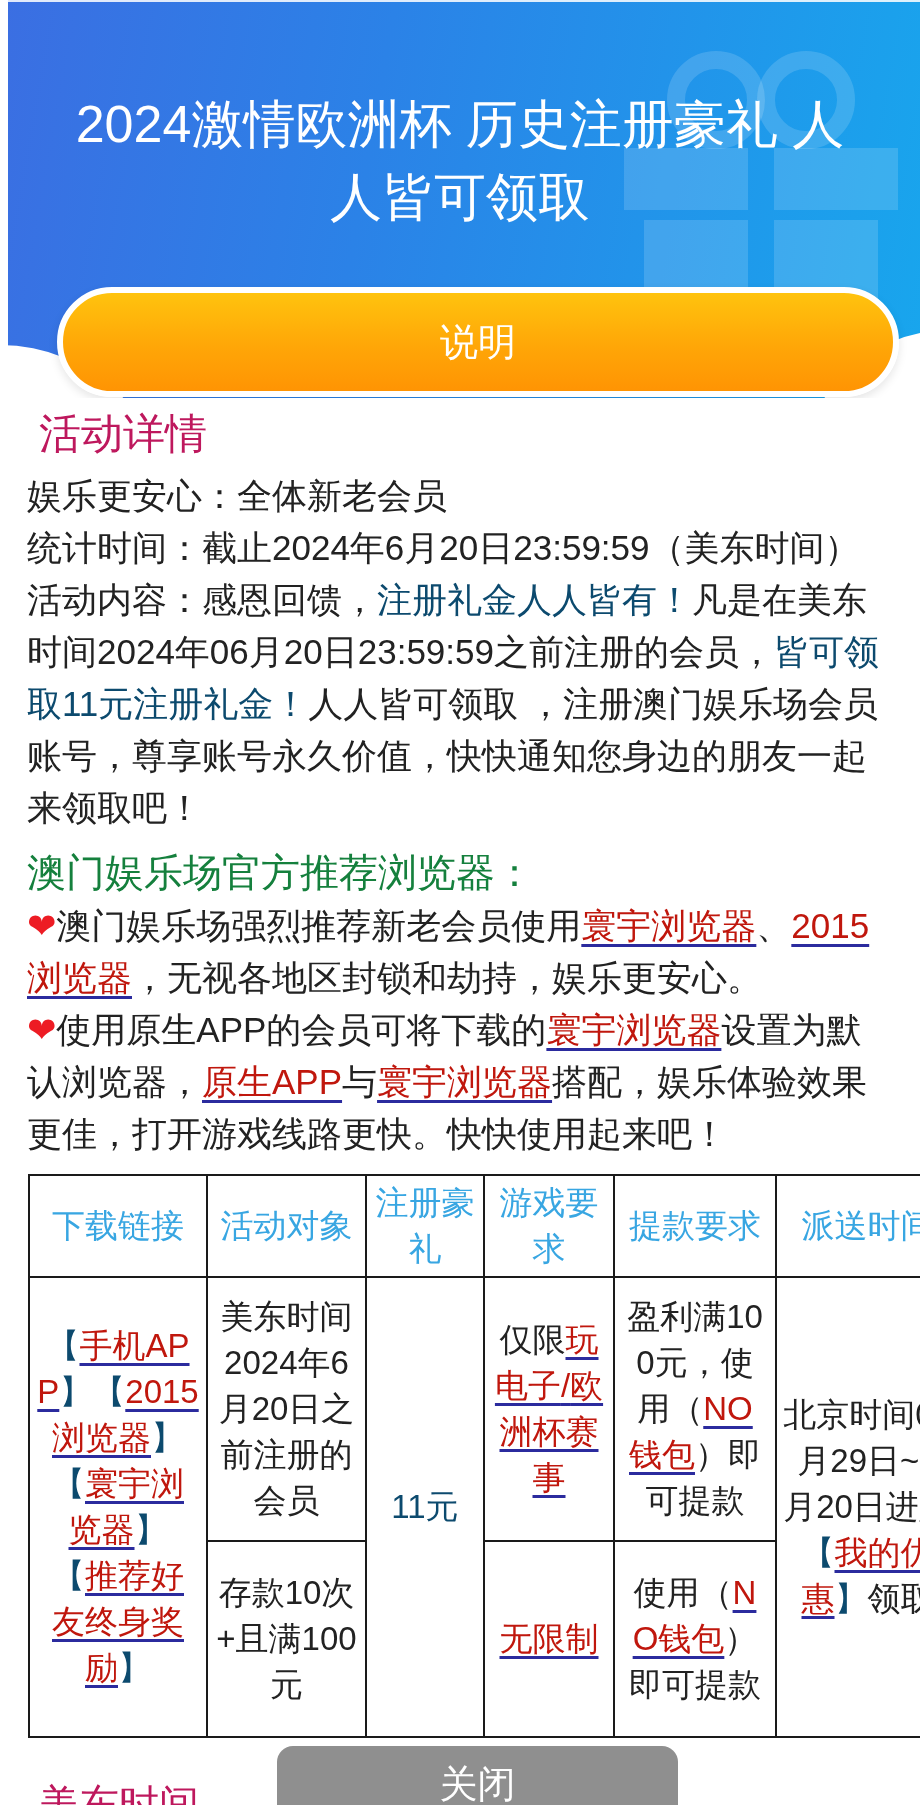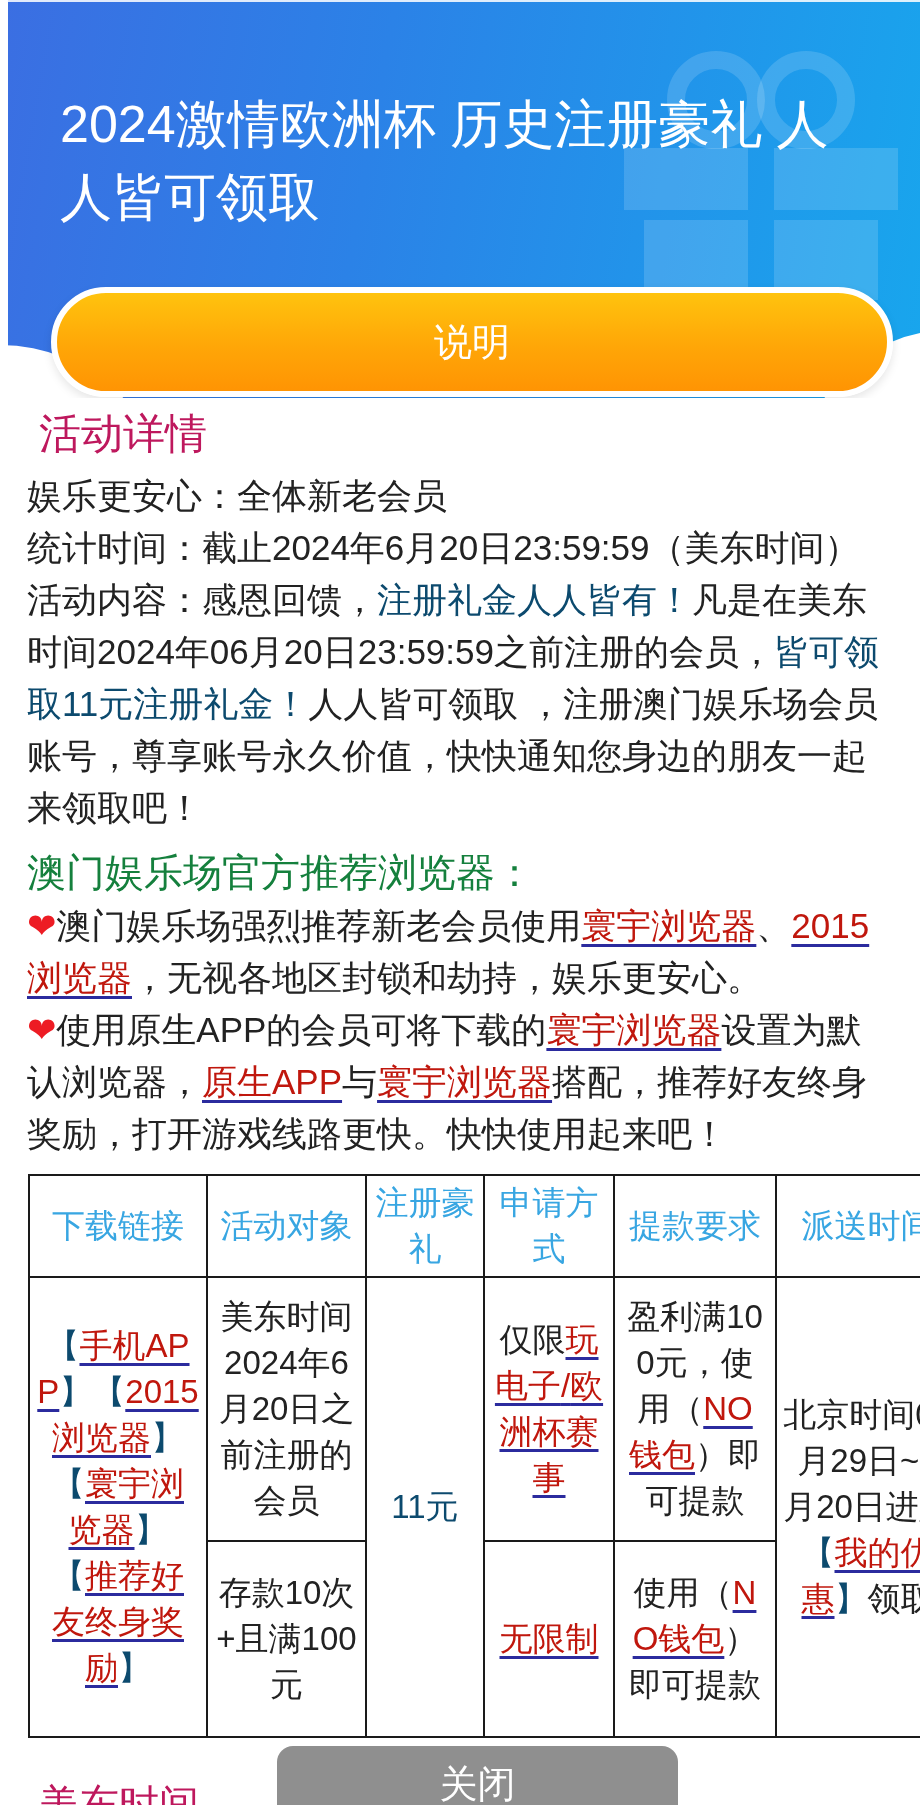--- a/index.html
+++ b/index.html
@@ -7,24 +7,24 @@
        font-family:"Liberation Sans","DejaVu Sans",sans-serif;}
   .page{position:relative;width:920px;height:1805px;overflow:hidden;background:#fff;}
 
   
   .header{position:relative;height:398px;overflow:hidden;
           background:linear-gradient(100deg,#3b6ee2 0%,#2b82e7 40%,#18a6ed 100%);}
   .top-strip{position:absolute;top:0;left:0;width:100%;height:2px;background:rgba(255,255,255,.85);}
   .left-strip{position:absolute;top:0;left:0;width:8px;height:398px;background:#fff;}
   .gift{position:absolute;top:48px;right:12px;width:292px;height:252px;}
   .promo-title{position:absolute;top:88px;left:60px;right:60px;margin:0;
-               color:#ffffff;font-size:52px;line-height:73px;font-weight:normal;}
+               color:#ffffff;font-size:52px;line-height:73px;font-weight:normal;text-align:center;}
   .curve-left{position:absolute;left:-170px;top:345px;width:340px;height:340px;border-radius:50%;background:#fff;}
   .curve-right{position:absolute;left:800px;top:330px;width:300px;height:300px;border-radius:50%;background:#fff;}
-  .pill-btn{position:absolute;left:51px;top:287px;width:842px;height:110px;box-sizing:border-box;
+  .pill-btn{position:absolute;left:57px;top:287px;width:842px;height:110px;box-sizing:border-box;
             border:6px solid #ffffff;border-radius:60px;
             background:linear-gradient(180deg,#ffc30e 0%,#ffa607 55%,#ff9403 100%);
             color:#fff;font-size:38px;display:flex;align-items:center;justify-content:center;
             box-shadow:0 4px 10px rgba(0,0,0,.10);cursor:pointer;}
 
   
   .content{padding:0 27px;}
   .h-blue{color:#be185d;font-weight:normal;margin:12px;}
   .h-details{margin-top:12px;font-size:42px;line-height:48px;}
   .h-browser{color:#15803d;font-weight:normal;margin:14px 0 2px 0;font-size:39px;line-height:50px;}
@@ -78,37 +78,37 @@
 
   <div class="content">
 
     <h2 class="h-blue h-details">活动详情</h2>
     <p class="para first">娱乐更安心：全体新老会员</p>
     <p class="para">统计时间：截止2024年6月20日23:59:59（美东时间）</p>
     <p class="para"><span>活动内容：感恩回馈，</span><span class="seg-red">注册礼金人人皆有！</span><span>凡是在美东时间2024年06月20日23:59:59之前注册的会员，</span><span class="seg-red">皆可领取11元注册礼金！</span><span>人人皆可领取 ，注册澳门娱乐场会员账号，尊享账号永久价值，快快通知您身边的朋友一起来领取吧！</span></p>
 
     <h2 class="h-browser">澳门娱乐场官方推荐浏览器：</h2>
     <p class="para"><span class="seg-heart">❤</span><span>澳门娱乐场强烈推荐新老会员使用</span><a class="seg-link">寰宇浏览器</a><span>、</span><a class="seg-link">2015浏览器</a><span>，无视各地区封锁和劫持，娱乐更安心。</span></p>
-    <p class="para"><span class="seg-heart">❤</span><span>使用原生APP的会员可将下载的</span><a class="seg-link">寰宇浏览器</a><span>设置为默认浏览器，</span><a class="seg-link">原生APP</a><span>与</span><a class="seg-link">寰宇浏览器</a><span>搭配，推荐好友终身奖励，打开游戏线路更快。快快使用起来吧！</span></p>
+    <p class="para"><span class="seg-heart">❤</span><span>使用原生APP的会员可将下载的</span><a class="seg-link">寰宇浏览器</a><span>设置为默认浏览器，</span><a class="seg-link">原生APP</a><span>与</span><a class="seg-link">寰宇浏览器</a><span>搭配，娱乐体验效果更佳，打开游戏线路更快。快快使用起来吧！</span></p>
 
     <table class="promo">
       <colgroup>
         <col style="width:178px">
           <col style="width:159px">
           <col style="width:118px">
         <col style="width:130px">
           <col style="width:162px">
           <col style="width:183px">
       </colgroup>
       <tbody>
           <tr>
         <th>下载链接</th>
         <th>活动对象</th>
         <th>注册豪礼</th>
-        <th>申请方式</th>
+        <th>游戏要求</th>
         <th>提款要求</th>
         <th>派送时间</th>
       </tr>
       <tr class="r1">
         <td rowspan="2"><span class="seg-red">【</span><a class="seg-link">手机APP</a><span class="seg-red">】</span><span class="seg-red">【</span><a class="seg-link">2015浏览器</a><span class="seg-red">】</span><span class="seg-red">【</span><a class="seg-link">寰宇浏览器</a><span class="seg-red">】</span><span class="seg-red">【</span><a class="seg-link">推荐好友终身奖励</a><span class="seg-red">】</span></td>
         <td><span>美东时间2024年6月20日之前注册的会员</span></td>
         <td rowspan="2"><span class="seg-red">11元</span></td>
         <td><span>仅限</span><a class="seg-link">玩电子</a><a class="seg-link">/</a><a class="seg-link">欧洲杯赛事</a></td>
         <td><span>盈利满100元，使用（</span><a class="seg-link">NO钱包</a><span>）即可提款</span></td>
         <td rowspan="2"><span>北京时间06月29日~7月20日进入</span><span class="seg-red">【</span><a class="seg-link">我的优惠</a><span class="seg-red">】</span><span>领取</span></td>

